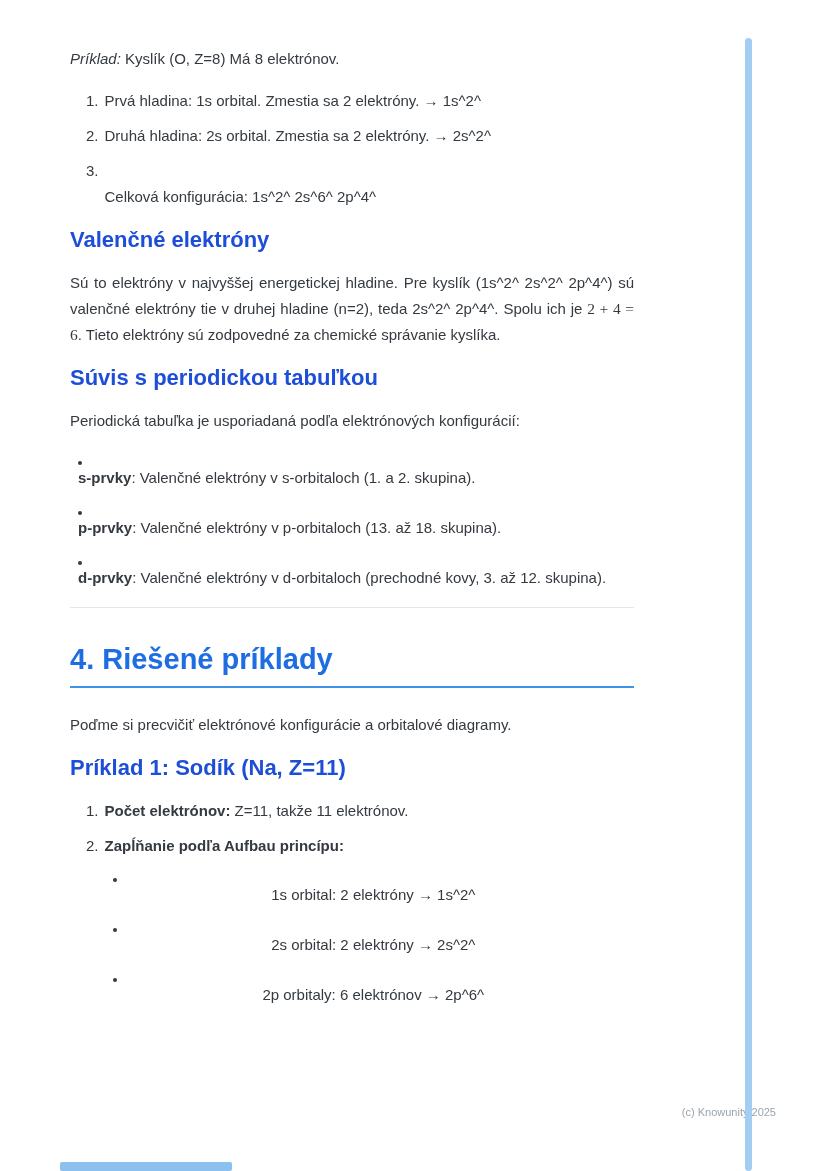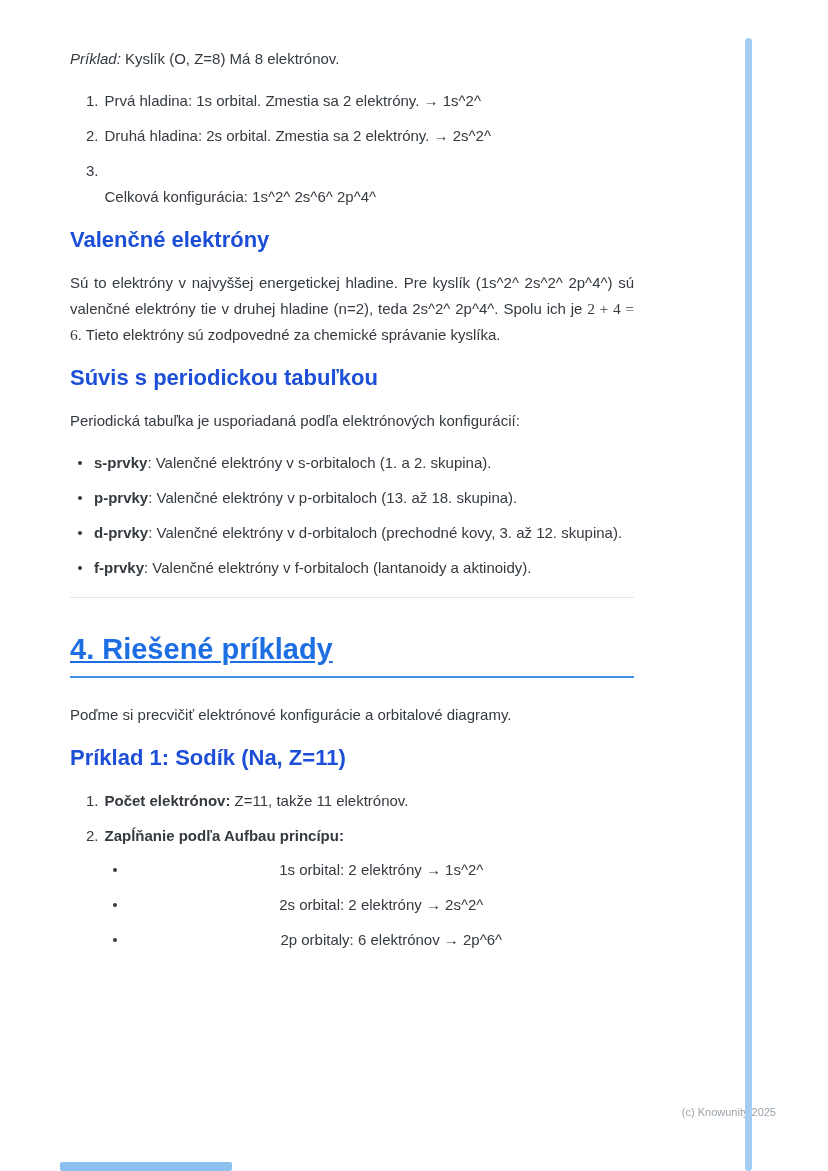--- a/index.html
+++ b/index.html
@@ -15,38 +15,38 @@
   }
   .para { margin:0 0 16px; }
   .justify { text-align:justify; }
   .italic { font-style:italic;text-align:center; }
   b { font-weight:700; }
   .math { font-family:"Liberation Serif", serif; font-size:15.5px; }
 
   h2 { font-size:22px; line-height:28px; color:#1d4ed8; font-weight:700; margin:10px 0 16px; }
   h1 {
     font-size:29px; line-height:38px; color:#1d6de3; font-weight:700;
-    margin:0 0 24px; padding-bottom:8px; border-bottom:2px solid #3e93e6;text-decoration:underline;
+    margin:0 0 24px; padding-bottom:8px; border-bottom:2px solid #3e93e6;
   }
   .divider { border:0; border-top:1px solid #e4e7ea; margin:0 0 32px; }
 
   .olist, .ulist { margin:0 0 16px; }
   .oli, .uli { display:flex; margin-bottom:9px; }
   .oli:last-child, .uli:last-child { margin-bottom:0; }
   .oli { padding-left:16px; }
   .num { flex:0 0 auto; margin-right:6px; }
   .litext { flex:1 1 auto; }
-  .uli { padding-left:8px; }
+  .uli { padding-left:8px;flex-direction:column; }
   .dot {
     flex:0 0 4px; width:4px; height:4px; border-radius:50%;
     background:#343a40; margin:11px 12px 0 0;
   }
   .sub { margin:8px 0 0; }
   .sub .uli { padding-left:8px; margin-bottom:9px;text-align:center; }
-  .sub .uli:last-child { margin-bottom:12px;gap:20px; }
+  .sub .uli:last-child { margin-bottom:12px; }
 
   .watermark {
     position:absolute; right:52px; bottom:52px;
     font-size:11px; line-height:13px; color:#9aa4ad;
   }
   .scrollbar {
     position:absolute; top:38px; right:76px; width:7px; height:1133px;
     background:#a3cdf3; border-radius:4px; z-index:5;
   }
   .progressbar {
@@ -92,24 +92,20 @@
         <span class="litext"><b>s-prvky</b><span>: Valenčné elektróny v s-orbitaloch (1. a 2. skupina).</span></span>
       </div>
       <div class="uli">
         <span class="dot"></span>
         <span class="litext"><b>p-prvky</b><span>: Valenčné elektróny v p-orbitaloch (13. až 18. skupina).</span></span>
       </div>
       <div class="uli">
         <span class="dot"></span>
         <span class="litext"><b>d-prvky</b><span>: Valenčné elektróny v d-orbitaloch (prechodné kovy, 3. až 12. skupina).</span></span>
       </div>
-      <div class="uli">
-        <span class="dot"></span>
-        <span class="litext"><b>f-prvky</b><span>: Valenčné elektróny v f-orbitaloch (lantanoidy a aktinoidy).</span></span>
-      </div>
     </div>
 
     <hr class="divider">
 
     <h1>4. Riešené príklady</h1>
 
     <p class="para">Poďme si precvičiť elektrónové konfigurácie a orbitalové diagramy.</p>
 
     <h2>Príklad 1: Sodík (Na, Z=11)</h2>
 

